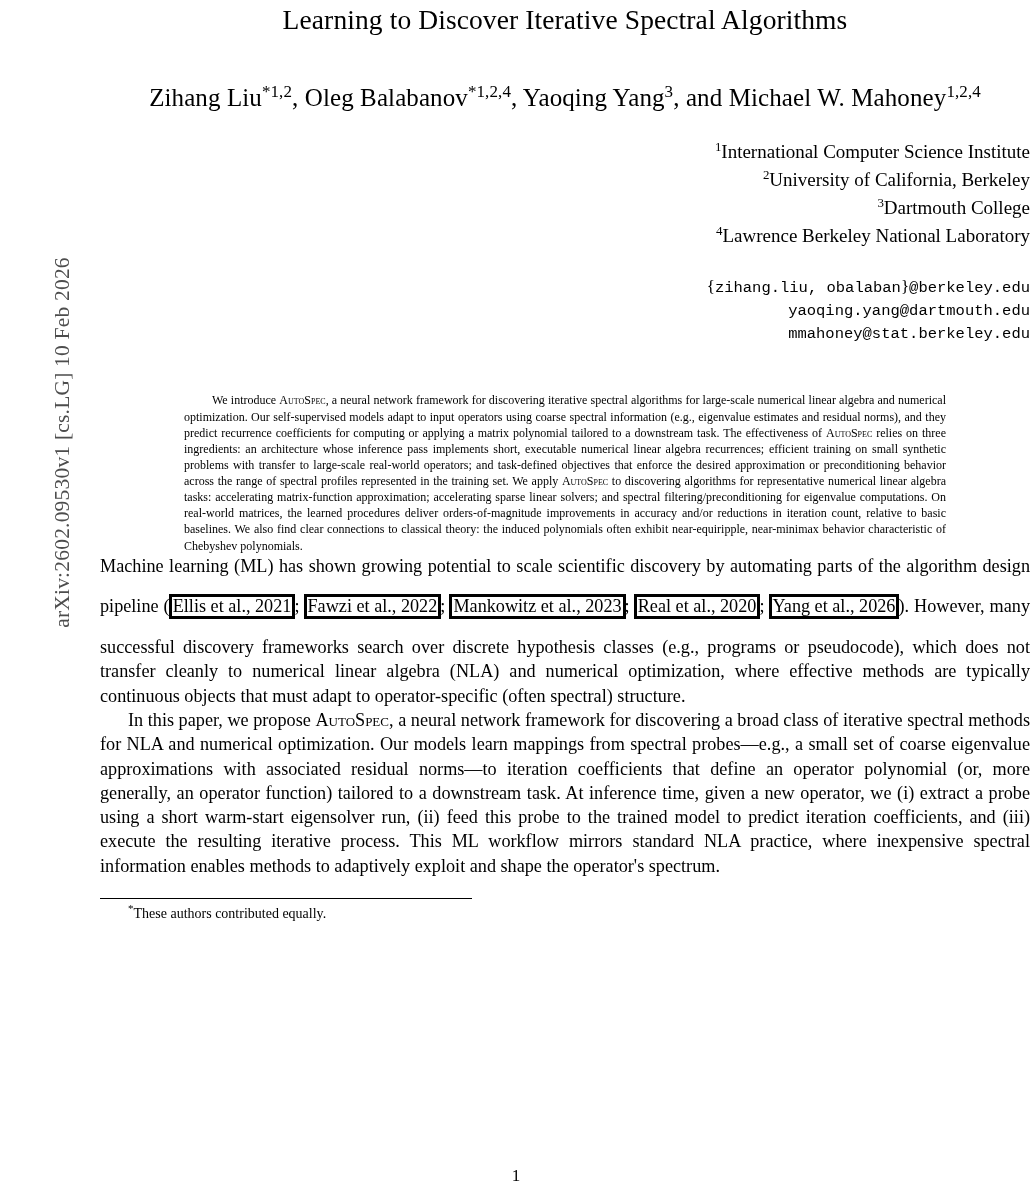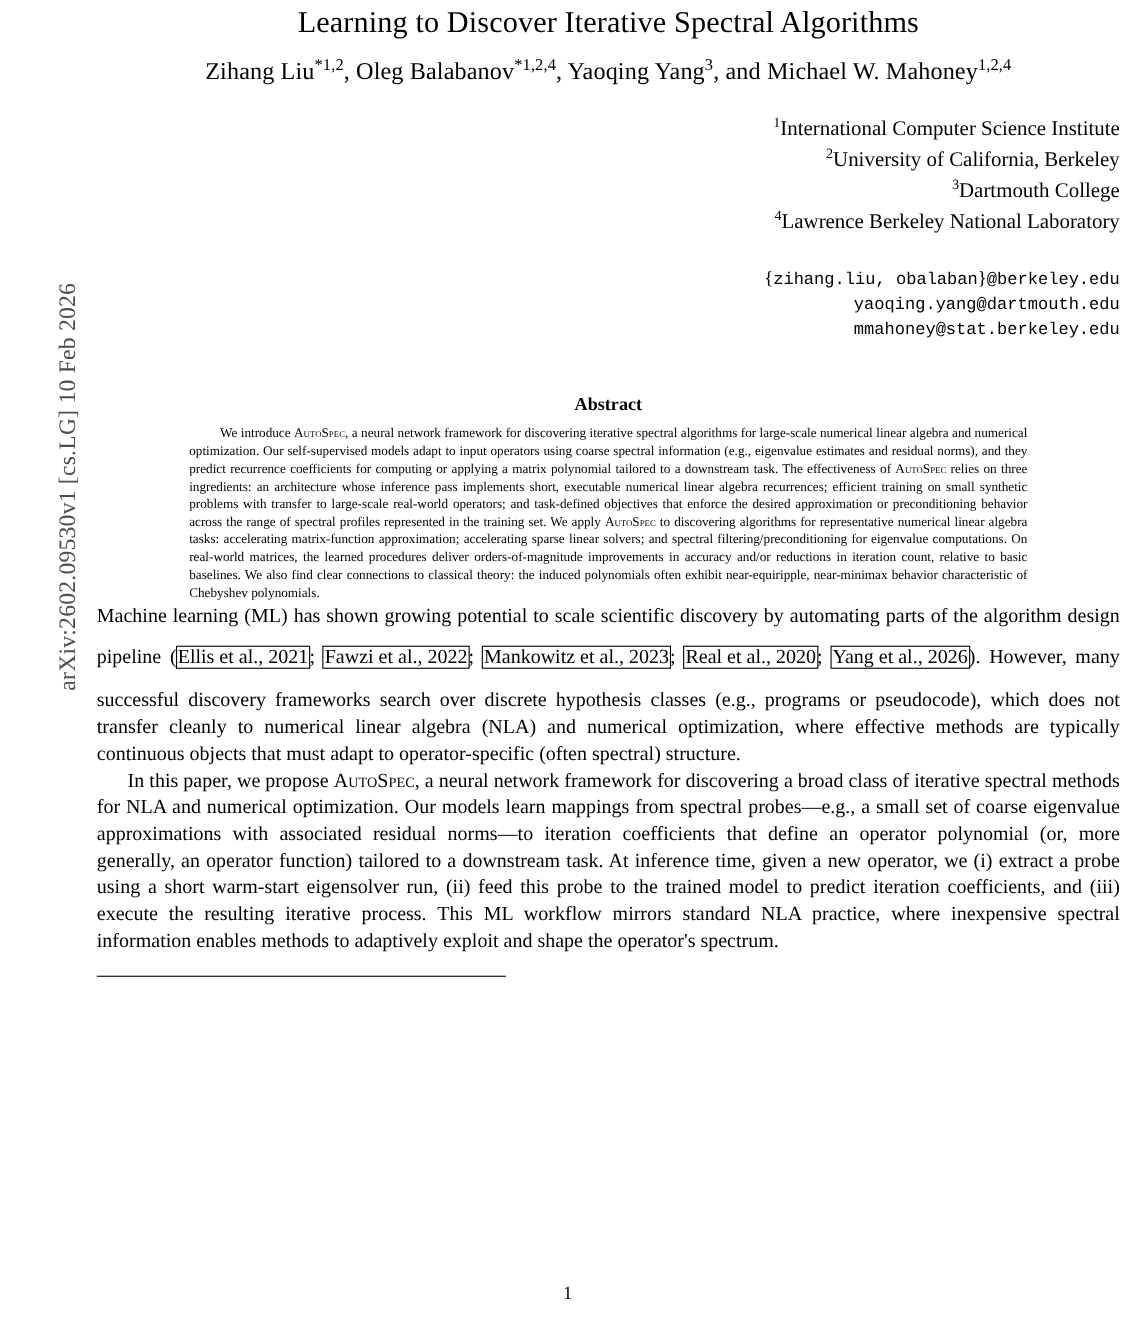--- a/index.html
+++ b/index.html
@@ -29,36 +29,36 @@
     transform-origin: center center;
     text-align: center;
     font-family: "Liberation Serif", serif;
     font-size: 21.5px;
     color: #4d4d4d;
     letter-spacing: 0.2px;
     white-space: nowrap;
   }
   .content {
     position: absolute;
-    left: 88px;
+    left: 100px;
     top: 0;
     width: 930px;
   }
   h1.title {
     font-size: 27.5px;
     font-weight: normal;
     text-align: center;
     margin: 0;
     padding-top: 4px;
     letter-spacing: 0.1px;
   }
   .authors {
     text-align: center;
-    font-size: 22px;
-    margin-top: 16px;
+    font-size: 25px;
+    margin-top: 48px;
     letter-spacing: 0.1px;
   }
   .affils {
     text-align: right;
     font-size: 19px;
     margin-top: 26px;
     line-height: 1.47;
   }
   .emails {
     text-align: right;
@@ -100,21 +100,21 @@
     text-align: justify;
     text-justify: inter-word;
     margin: 0;
   }
   .body-text.indent { text-indent: 28px; }
   .sc {
     font-variant: small-caps;
   }
   .cite-box {
     display: inline-block;
-    border: 1px solid #000000;
+    border: 3px solid #000000;
     color: #000;
     padding: 0 1px;
     margin: 16px -1px;
     line-height: 1.05;
   }
   .footnote-rule {
     width: 372px;
     height: 1px;
     background: #000;
     margin: 20px 0 6px 0;
@@ -157,27 +157,27 @@
       <div><sup>4</sup><span>Lawrence Berkeley National Laboratory</span></div>
     </div>
 
     <div class="emails">
       <div><span class="brace">{</span><span>zihang.liu, obalaban</span><span class="brace">}</span><span>@berkeley.edu</span></div>
       <div>yaoqing.yang@dartmouth.edu</div>
       <div>mmahoney@stat.berkeley.edu</div>
     </div>
 
     <div class="abstract-wrap">
-      <div class="abstract-head">Abstract</div>
       <div class="abstract-body" id="abstract-text"><span>We introduce </span><span class="sc">AutoSpec</span><span>, a neural network framework for discovering iterative spectral algorithms for large-scale numerical linear algebra and numerical optimization. Our self-supervised models adapt to input operators using coarse spectral information (e.g., eigenvalue estimates and residual norms), and they predict recurrence coefficients for computing or applying a matrix polynomial tailored to a downstream task. The effectiveness of </span><span class="sc">AutoSpec</span><span> relies on three ingredients: an architecture whose inference pass implements short, executable numerical linear algebra recurrences; efficient training on small synthetic problems with transfer to large-scale real-world operators; and task-defined objectives that enforce the desired approximation or preconditioning behavior across the range of spectral profiles represented in the training set. We apply </span><span class="sc">AutoSpec</span><span> to discovering algorithms for representative numerical linear algebra tasks: accelerating matrix-function approximation; accelerating sparse linear solvers; and spectral filtering/preconditioning for eigenvalue computations. On real-world matrices, the learned procedures deliver orders-of-magnitude improvements in accuracy and/or reductions in iteration count, relative to basic baselines. We also find clear connections to classical theory: the induced polynomials often exhibit near-equiripple, near-minimax behavior characteristic of Chebyshev polynomials.</span></div>
     </div>
 
 
     <p class="body-text" id="para-0"><span>Machine learning (ML) has shown growing potential to scale scientific discovery by automating parts of the algorithm design pipeline (</span><a class="cite-box" href="#" style="text-decoration: none; color: rgb(0, 0, 0);">Ellis et al., 2021</a><span>; </span><a class="cite-box" href="#" style="text-decoration: none; color: rgb(0, 0, 0);">Fawzi et al., 2022</a><span>; </span><a class="cite-box" href="#" style="text-decoration: none; color: rgb(0, 0, 0);">Mankowitz et al., 2023</a><span>; </span><a class="cite-box" href="#" style="text-decoration: none; color: rgb(0, 0, 0);">Real et al., 2020</a><span>; </span><a class="cite-box" href="#" style="text-decoration: none; color: rgb(0, 0, 0);">Yang et al., 2026</a><span>). However, many successful discovery frameworks search over discrete hypothesis classes (e.g., programs or pseudocode), which does not transfer cleanly to numerical linear algebra (NLA) and numerical optimization, where effective methods are typically continuous objects that must adapt to operator-specific (often spectral) structure.</span></p>
     <p class="body-text indent" id="para-1"><span>In this paper, we propose </span><span class="sc">AutoSpec</span><span>, a neural network framework for discovering a broad class of iterative spectral methods for NLA and numerical optimization. Our models learn mappings from spectral probes—e.g., a small set of coarse eigenvalue approximations with associated residual norms—to iteration coefficients that define an operator polynomial (or, more generally, an operator function) tailored to a downstream task. At inference time, given a new operator, we (i) extract a probe using a short warm-start eigensolver run, (ii) feed this probe to the trained model to predict iteration coefficients, and (iii) execute the resulting iterative process. This ML workflow mirrors standard NLA practice, where inexpensive spectral information enables methods to adaptively exploit and shape the operator's spectrum.</span></p>
 
     <div class="footnote-rule"></div>
+    <div class="footnote"><sup>*</sup><span>These authors contributed equally.</span></div>
 
   </div>
 
   <div class="pagenum">1</div>
 
 </div>
 
 </body></html>

